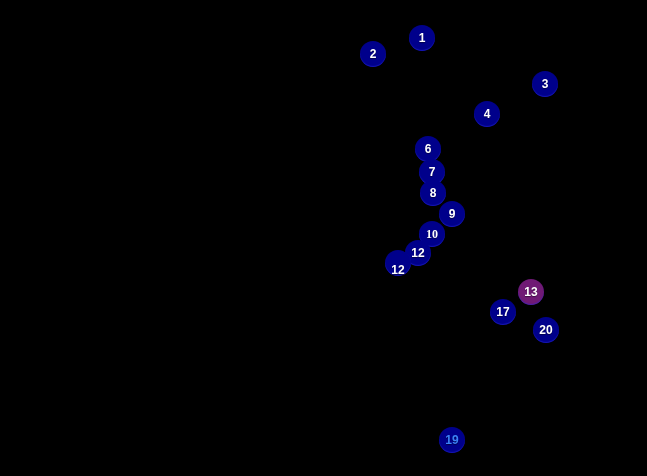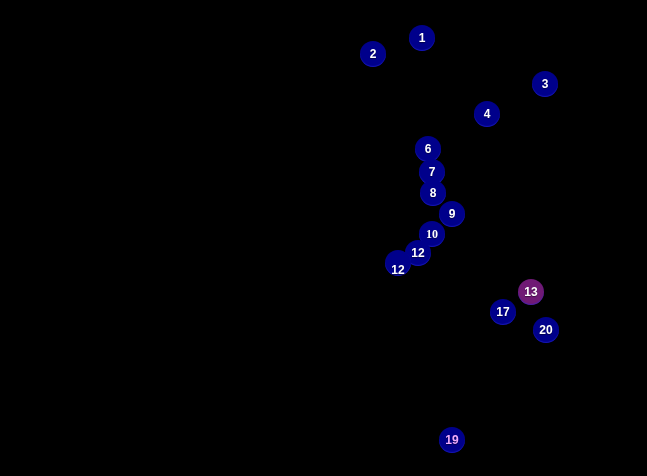--- a/index.html
+++ b/index.html
@@ -82,16 +82,16 @@
       <div class="marker" style="left: 518px; top: 279px; width: 26px; height: 26px; background: #701a75;">
     <span class="marker-label" style="color: rgb(255, 255, 255);">13</span>
   </div>
       <div class="marker" style="left: 490px; top: 299px; width: 26px; height: 26px; background: rgb(0, 0, 139);">
     <span class="marker-label" style="color: rgb(255, 255, 255);">17</span>
   </div>
       <div class="marker" style="left: 533px; top: 317px; width: 26px; height: 26px; background: rgb(0, 0, 139);">
     <span class="marker-label" style="color: rgb(255, 255, 255);">20</span>
   </div>
       <div class="marker" style="left: 439px; top: 427px; width: 26px; height: 26px; background: rgb(0, 0, 139);">
-    <span class="marker-label" style="color: #f0abfc;">19</span>
+    <span class="marker-label" style="color: #3b82f6;">19</span>
   </div>
     </div>
 </div>
 
 </body></html>

